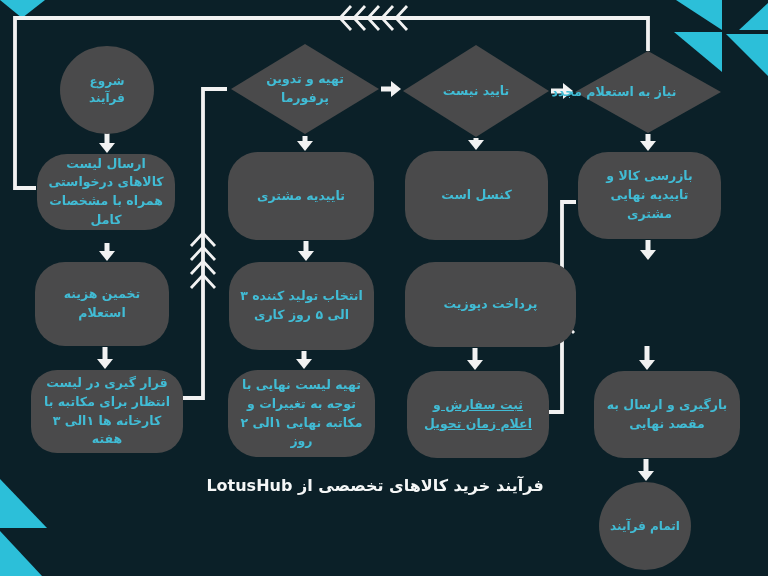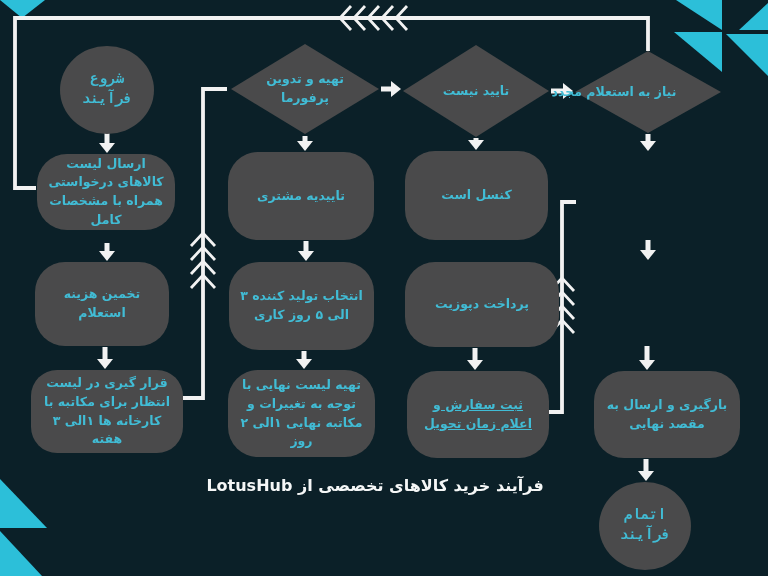--- a/index.html
+++ b/index.html
@@ -11,21 +11,21 @@
   .stage{position:relative;width:768px;height:576px;}
   svg.layer{position:absolute;left:0;top:0;z-index:1;}
   .node{
     position:absolute;z-index:2;
     background:#4a4a4b;
     display:flex;align-items:center;justify-content:center;
     text-align:center;direction:rtl;
     color:#41bcd5;font-weight:bold;font-size:12.5px;line-height:1.5;
     border-radius:30px;padding:4px 10px;box-sizing:border-box;
   }
-  .ellipse{border-radius:50%;font-size:14px;line-height:1.4;font-family:Liberation Mono, monospace;}
+  .ellipse{border-radius:50%;font-size:12px;line-height:1.4;}
   .dlabel{
     position:absolute;z-index:2;background:transparent;
     display:flex;align-items:center;justify-content:center;
     text-align:center;direction:rtl;
     color:#41bcd5;font-weight:bold;font-size:12.5px;line-height:1.5;
     box-sizing:border-box;
   }
   .title{
     position:absolute;z-index:2;
     left:150px;top:474px;width:450px;
@@ -147,29 +147,32 @@
   <div class="node" style="left:228px;top:370px;width:147px;height:87px;padding:4px 7px;">
     <span>تهیه لیست نهایی با توجه به تغییرات و مکاتبه نهایی ۱الی ۲ روز</span>
   </div>
 
   <div class="dlabel" style="left:412px;top:77px;width:128px;height:28px;">
     <span>تایید نیست</span>
   </div>
   <div class="node" style="left:405px;top:151px;width:143px;height:89px;">
     <span>کنسل است</span>
   </div>
-  <div class="node" style="left:405px;top:262px;width:154px;height:85px;">
+  <div class="node" style="left:405px;top:262px;width:171px;height:85px;">
     <span>پرداخت دپوزیت</span>
   </div>
   <div class="node" style="left:407px;top:371px;width:142px;height:87px;text-decoration:underline;">
     <span>ثبت سفارش و اعلام زمان تحویل</span>
   </div>
 
   <div class="dlabel" style="left:550px;top:63px;width:128px;height:58px;">
     <span>نیاز به استعلام مجدد</span>
+  </div>
+  <div class="node" style="left:578px;top:152px;width:143px;height:87px;">
+    <span>بازرسی کالا و تاییدیه نهایی مشتری</span>
   </div>
   <div class="node" style="left:594px;top:371px;width:146px;height:87px;">
     <span>بارگیری و ارسال به مقصد نهایی</span>
   </div>
   <div class="node ellipse" style="left:599px;top:482px;width:92px;height:88px;">
     <span>اتمام فرآیند</span>
   </div>
 
   <div class="title">فرآیند خرید کالاهای تخصصی از LotusHub</div>
 

